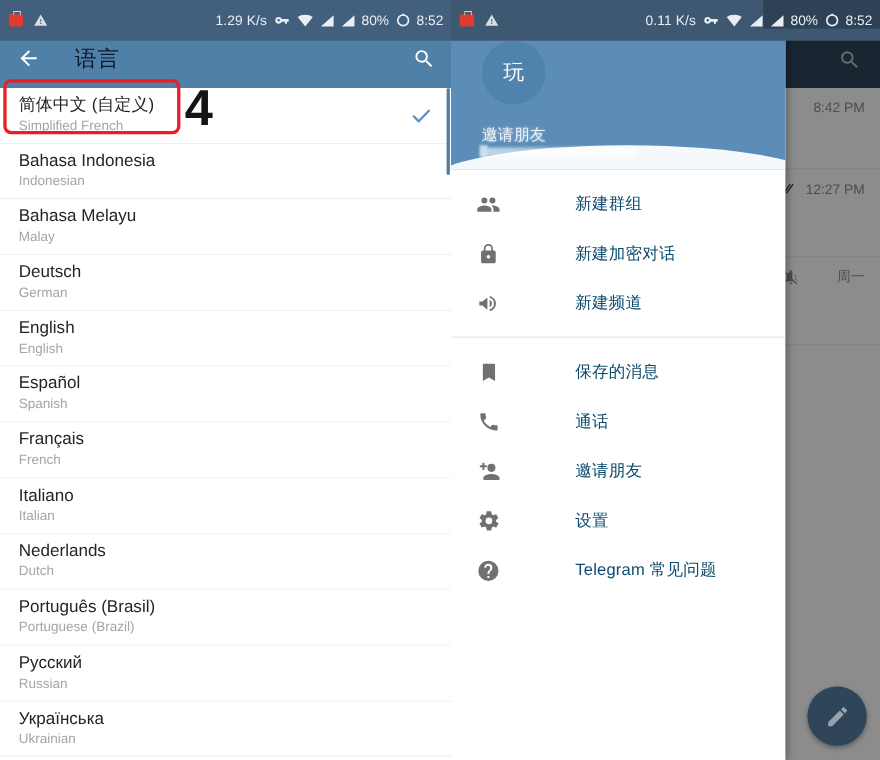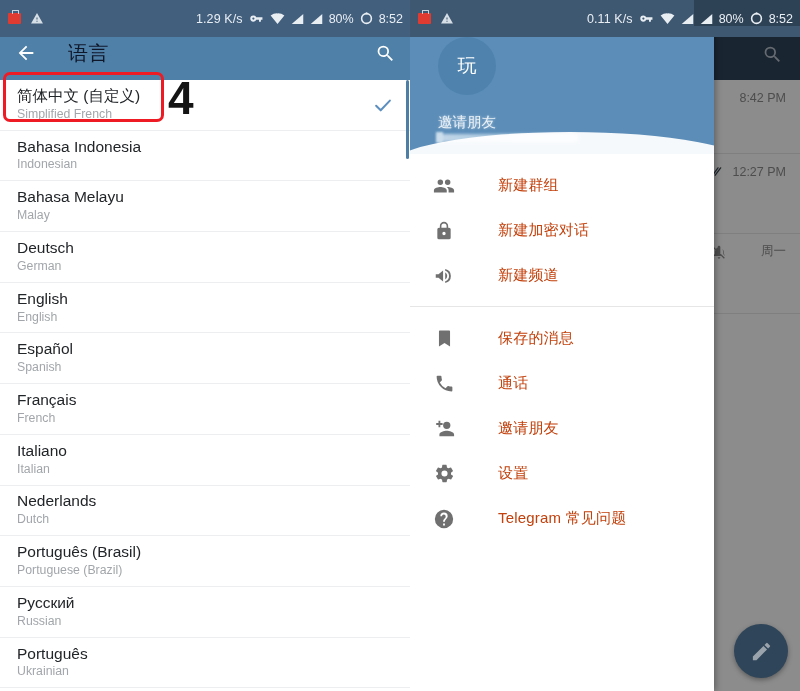--- a/index.html
+++ b/index.html
@@ -180,21 +180,21 @@
   .drawer-div{height:1px;background:#e6e6e6;margin:0;}
   .drawer-item{
     display:flex;align-items:center;height:45px;
     padding-left:22px;box-sizing:border-box;cursor:default;
   }
   .drawer-ico{
     width:24px;height:24px;display:flex;align-items:center;justify-content:center;
     color:#707070;flex:0 0 24px;
   }
   .drawer-label{
-    margin-left:42px;font-size:15px;color:#c2410c;letter-spacing:.2px;
+    margin-left:67px;font-size:15px;color:#0c4a6e;letter-spacing:.2px;
   }
 </style>
 </head>
 <body>
 
 <div id="screen">
 
   <div class="pane" id="pane-left">
 
     <div class="statusbar">
@@ -323,21 +323,21 @@
         </div>
       </div>
       <div class="lang-row">
         <div class="lang-texts">
           <span class="lang-native">Русский</span>
           <span class="lang-en">Russian</span>
         </div>
       </div>
       <div class="lang-row">
         <div class="lang-texts">
-          <span class="lang-native">Português</span>
+          <span class="lang-native">Українська</span>
           <span class="lang-en">Ukrainian</span>
         </div>
       </div>
     </div>
 
     <div class="anno-box"></div>
     <div class="anno-num">4</div>
   </div>
 
   <div class="pane" id="pane-right">

